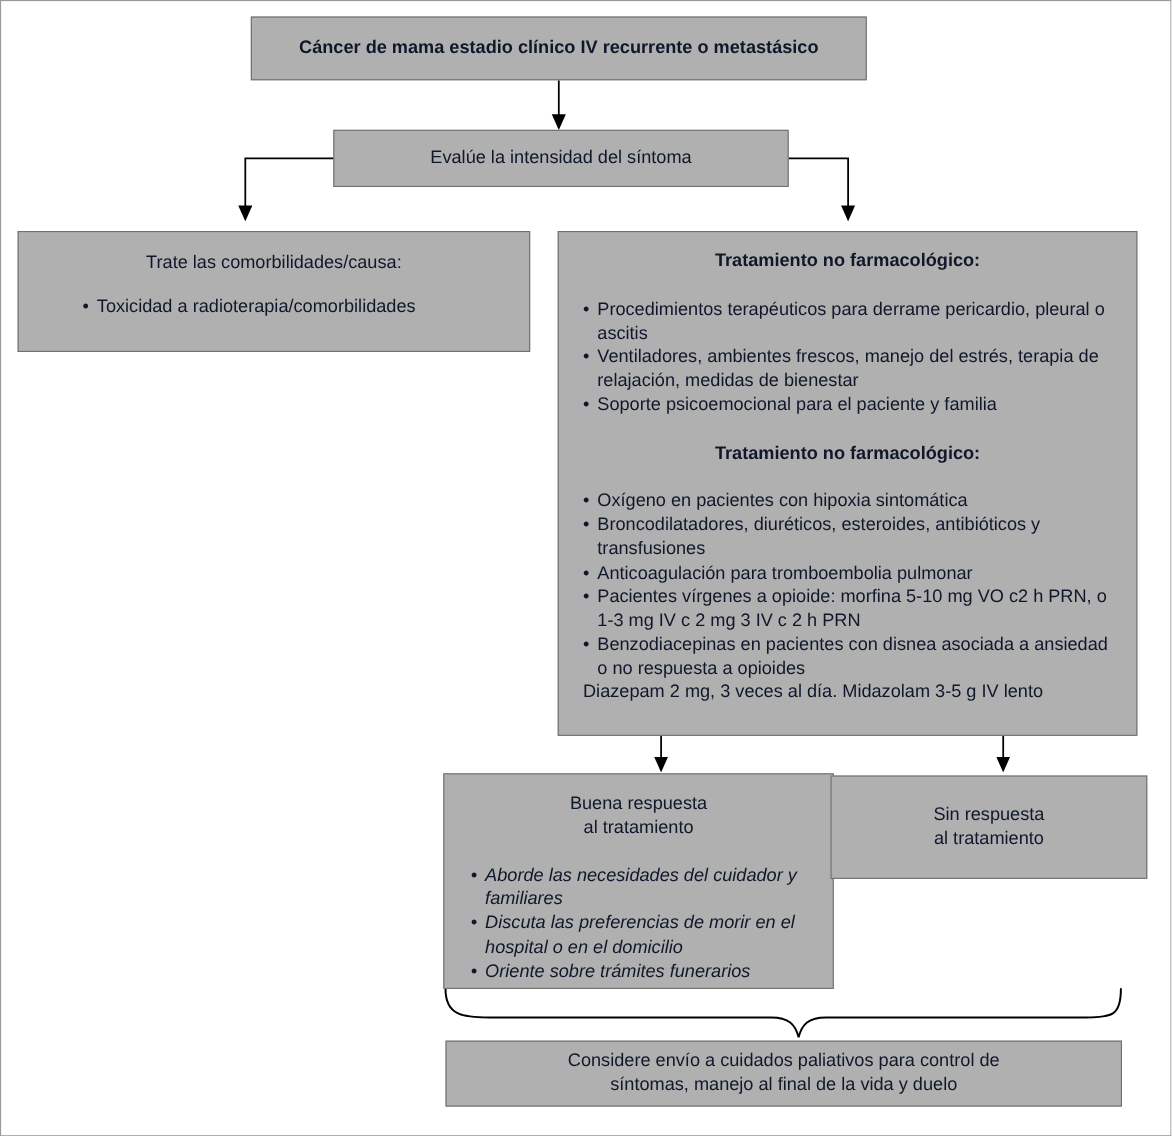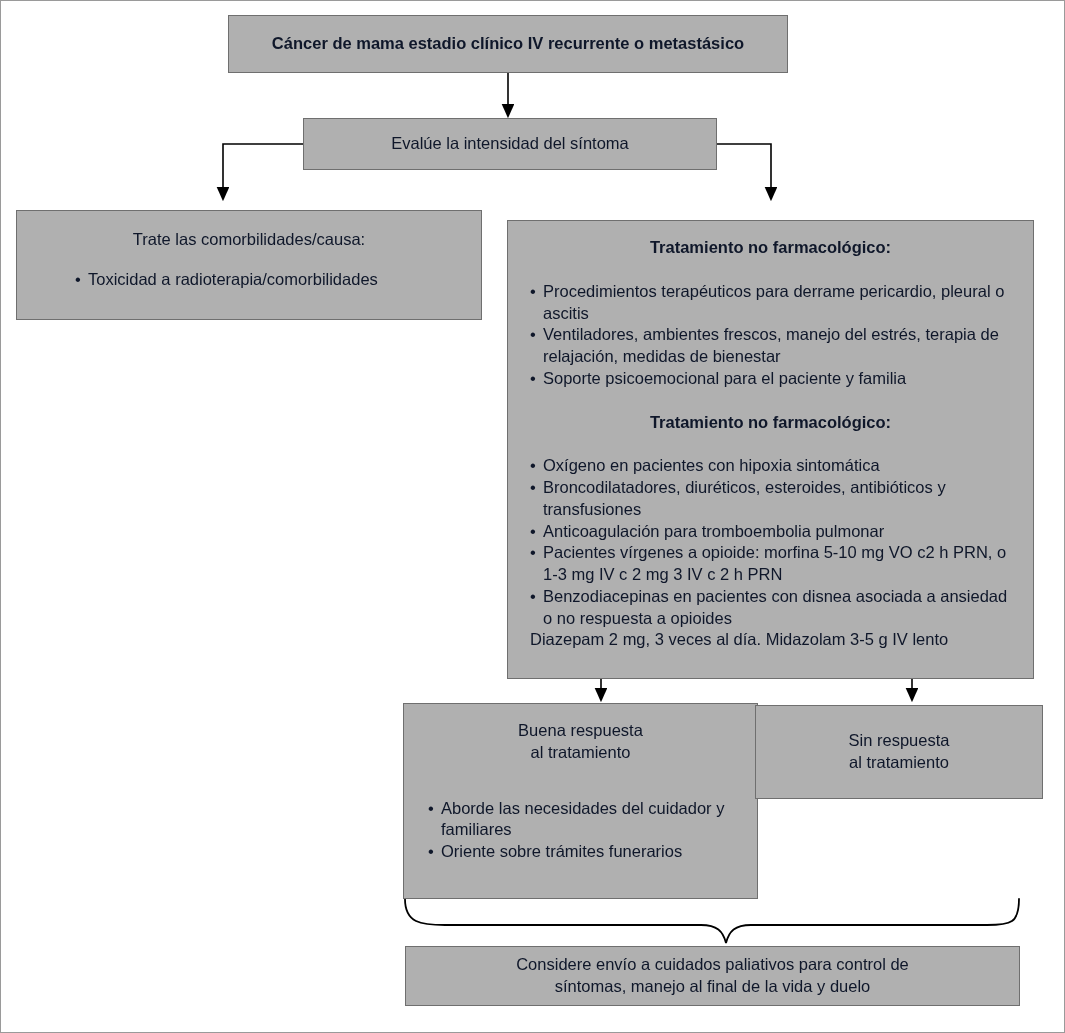--- a/index.html
+++ b/index.html
@@ -107,21 +107,21 @@
     <span>Evalúe la intensidad del síntoma</span>
   </div>
 
   <div class="node pad-a" style="left:15px; top:209px; width:466px; height:110px;">
     <div style="text-align:center;">Trate las comorbilidades/causa:</div>
     <ul class="bullets" style="margin-top:18px; padding-left:38px;">
       <li>Toxicidad a radioterapia/comorbilidades</li>
     </ul>
   </div>
 
-  <div class="node pad-b" style="left:506px; top:219px; width:527px; height:459px;">
+  <div class="node pad-b" style="left:506px; top:209px; width:527px; height:459px;">
     <span class="hd">Tratamiento no farmacológico:</span>
     <ul class="bullets blk" style="margin-top:22px;">
       <li>Procedimientos terapéuticos para derrame pericardio, pleural o ascitis</li>
       <li>Ventiladores, ambientes frescos, manejo del estrés, terapia de relajación, medidas de bienestar</li>
       <li>Soporte psicoemocional para el paciente y familia</li>
     </ul>
     <span class="hd" style="margin-top:22px;">Tratamiento no farmacológico:</span>
     <ul class="bullets" style="margin-top:22px;">
       <li>Oxígeno en pacientes con hipoxia sintomática</li>
       <li>Broncodilatadores, diuréticos, esteroides, antibióticos y transfusiones</li>
@@ -130,22 +130,23 @@
       <li>Benzodiacepinas en pacientes con disnea  asociada a ansiedad o no respuesta a opioides</li>
     </ul>
     <span class="note-line">Diazepam 2 mg, 3 veces al día. Midazolam 3-5 g IV lento</span>
   </div>
 
   <div class="node" style="left:402px; top:702px; width:355px; height:196px; padding:16px 14px;">
     <div style="text-align:center;">
       <span>Buena respuesta</span><br>
       <span>al tratamiento</span>
     </div>
-    <ul class="bullets" style="margin-top:34px; padding-left:10px;">
+    <ul class="bullets" style="margin-top:22px; padding-left:10px;font-style:italic;">
       <li>Aborde las necesidades del cuidador y familiares</li>
+      <li>Discuta las preferencias de morir en el hospital o en el domicilio</li>
       <li>Oriente sobre trámites funerarios</li>
     </ul>
   </div>
 
   <div class="node center" style="left:754px; top:704px; width:288px; height:94px;">
     <span>Sin respuesta</span>
     <span>al tratamiento</span>
   </div>
 
   <div class="node center" style="left:404px; top:945px; width:615px; height:60px;">

